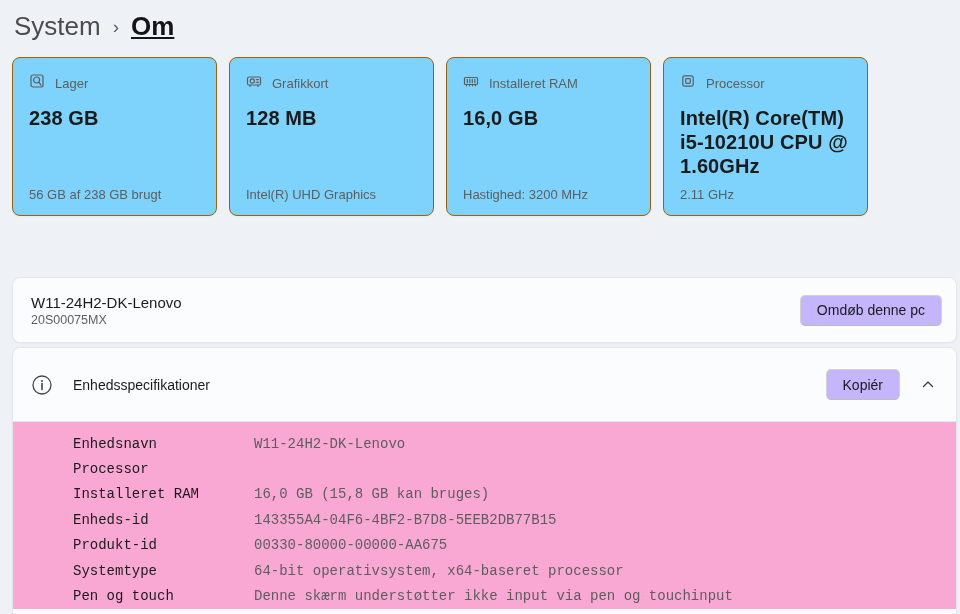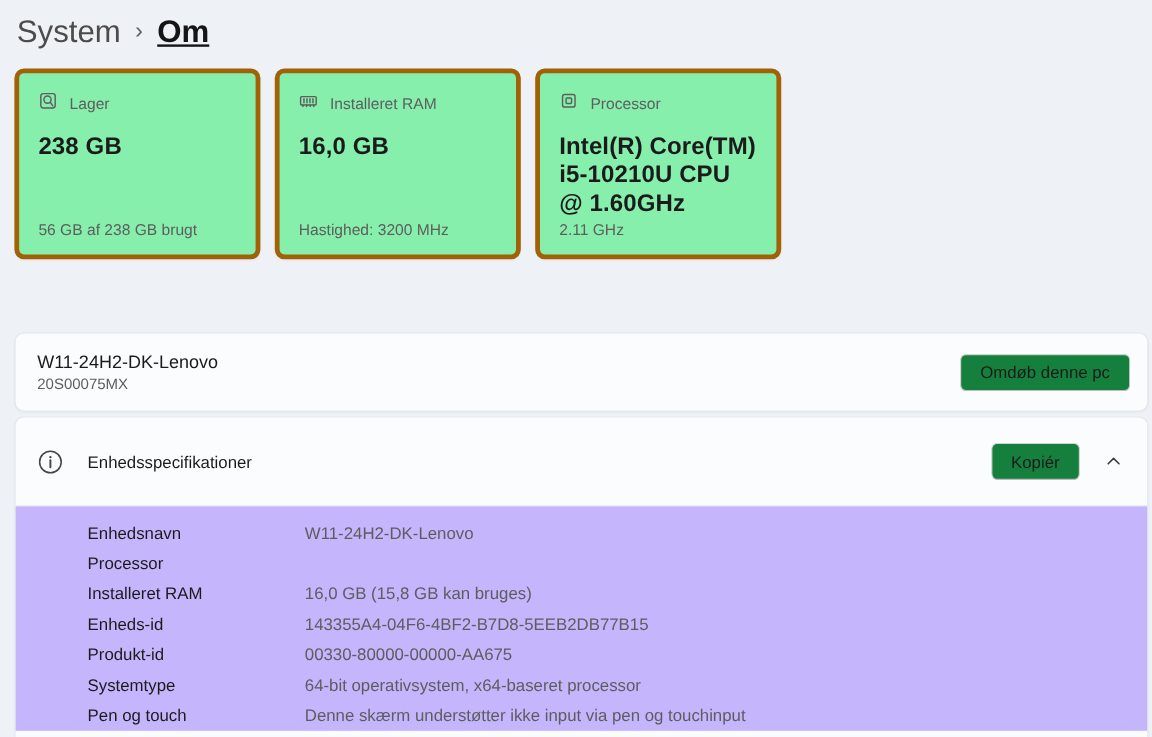--- a/index.html
+++ b/index.html
@@ -16,22 +16,22 @@
     padding: 8px 0 0 14px; height: 44px;
   }
   .crumb-parent { font-size: 26px; font-weight: 400; color: #4c4c4c; cursor: pointer; }
   .crumb-sep { font-size: 19px; color: #5e5e5e; margin: 2px 12px 0 12px; font-weight: 400; }
   .crumb-current { font-size: 26px; font-weight: 700; color: #151515; text-decoration: underline; }
 
   
   .cards-row { display: flex; gap: 12px; margin: 13px 0 0 12px; }
   .card {
     width: 205px; height: 159px;
-    background: #86efac;
-    border: 4px solid #a16207;
+    background: #7dd3fc;
+    border: 1px solid #a16207;
     border-radius: 8px;
     padding: 15px 16px;
     position: relative;
     box-shadow: 0 1px 2px rgba(0,0,0,0.03);
   }
   .card-head { display: flex; align-items: center; gap: 10px; }
   .card-head svg { flex: 0 0 auto; }
   .card-label { font-size: 13px; color: #5e5e5e; }
   .card-value {
     margin-top: 13px; font-size: 20px; font-weight: 700;
@@ -47,21 +47,21 @@
     margin: 61px 0 0 12px; width: 945px; height: 66px;
     background: #fbfcfd; border: 1px solid #e3e7ed; border-radius: 8px;
     display: flex; align-items: center; justify-content: space-between;
     padding: 0 14px 0 18px;
     box-shadow: 0 1px 2px rgba(0,0,0,0.03);
   }
   .device-name { font-size: 15px; color: #1b1b1b; }
   .device-model { font-size: 12.5px; color: #5e5e5e; margin-top: 2px; }
 
   .btn {
-    background: #15803d;
+    background: #c4b5fd;
     border: 1px solid #d2d2d2;
     border-bottom-color: #bdbdbd;
     border-radius: 5px;
     font-family: inherit;
     font-size: 14px; color: #1b1b1b;
     padding: 6px 16px; height: 31px;
     cursor: pointer; white-space: nowrap; margin-left: 20px;
   }
 
   
@@ -72,21 +72,21 @@
     box-shadow: 0 1px 2px rgba(0,0,0,0.03);
   }
   .expander-header {
     height: 73px; display: flex; align-items: center;
     padding: 0 16px 0 19px; cursor: pointer;
   }
   .expander-title { font-size: 14px; color: #1b1b1b; margin-left: 21px; flex: 1 1 auto; }
   .chevron-btn { margin-left: 20px; margin-right: 4px; display: flex; align-items: center; cursor: pointer; }
   .divider { border-top: 1px solid #e6e8ec; }
 
-  .spec-rows { padding: 9px 0 0 60px; background: #c4b5fd; }
+  .spec-rows { padding: 9px 0 0 60px; background: #f9a8d4; font-family: Liberation Mono, monospace; }
   .spec-row { display: flex; align-items: center; height: 25.4px; }
   .spec-label { width: 181px; flex: 0 0 181px; font-size: 14px; color: #1b1b1b; }
   .spec-value { font-size: 14px; color: #5d5d5d; white-space: pre-wrap; }
 
   .icon-gray { stroke: #5e5e5e; fill: none; stroke-width: 1.2; stroke-linecap: round; stroke-linejoin: round; }
 </style>
 </head>
 <body>
 
 <div class="breadcrumb">
@@ -105,20 +105,34 @@
           <circle cx="7.6" cy="7" r="3"></circle>
           <path d="M10.2 9.6 L12 12.2"></path>
         </svg>
       </span>
       <span class="card-label">Lager</span>
     </div>
     <div class="card-value">238 GB</div>
     <div class="card-detail">56 GB af 238 GB brugt</div>
   </div>
 
+  <div class="card">
+    <div class="card-head">
+      <span>
+        <svg width="16" height="16" viewBox="0 0 16 16" class="icon-gray">
+          <rect x="1.5" y="4" width="13" height="8" rx="1.5"></rect>
+          <circle cx="6.3" cy="8" r="2.1"></circle>
+          <path d="M10.3 6.6 h2.2 M10.3 9.4 h2.2 M4 12 v1.6 M12 12 v1.6"></path>
+        </svg>
+      </span>
+      <span class="card-label">Grafikkort</span>
+    </div>
+    <div class="card-value">128 MB</div>
+    <div class="card-detail">Intel(R) UHD Graphics</div>
+  </div>
 
   <div class="card">
     <div class="card-head">
       <span>
         <svg width="16" height="16" viewBox="0 0 16 16" class="icon-gray">
           <rect x="1.5" y="4.5" width="13" height="7" rx="1"></rect>
           <path d="M4.3 6.3 v3.4 M6.8 6.3 v3.4 M9.3 6.3 v3.4 M11.8 6.3 v3.4"></path>
           <path d="M3.5 11.5 v1.3 M6.5 11.5 v1.3 M9.5 11.5 v1.3 M12.5 11.5 v1.3"></path>
         </svg>
       </span>

